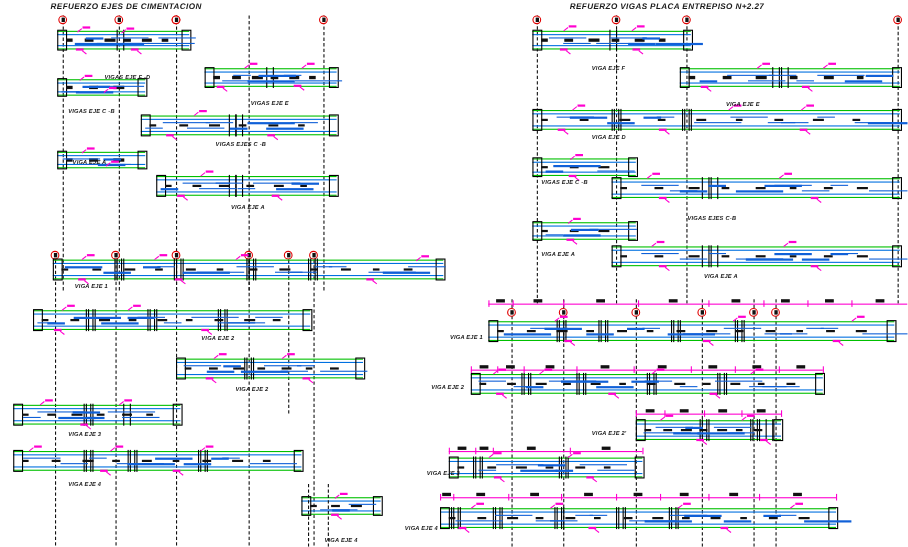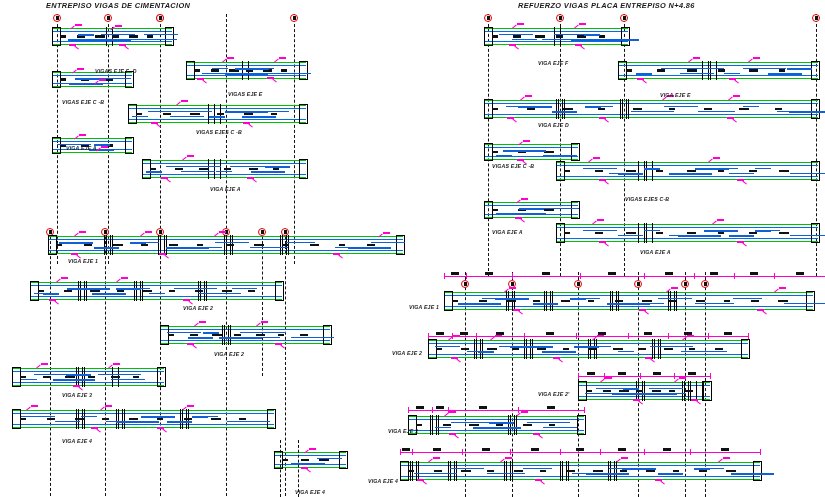--- a/index.html
+++ b/index.html
@@ -46,22 +46,22 @@
   .dimtxt{position:absolute;height:2.6px;background:#111;}
 
   .lbl{position:absolute;font-style:italic;font-weight:bold;font-size:5.2px;
        color:#1a1a1a;white-space:nowrap;letter-spacing:.2px;}
 </style>
 </head>
 <body>
 
 <div id="sheet">
 
-  <div class="ttl" style="left:46px;top:1px;">ENTREPISO VIGAS DE CIMENTACION</div>
-  <div class="ttl" style="left:518px;top:1px;">REFUERZO VIGAS PLACA ENTREPISO N+4.86</div>
+  <div class="ttl" style="left:46px;top:1px;">REFUERZO EJES DE CIMENTACION</div>
+  <div class="ttl" style="left:518px;top:1px;">REFUERZO VIGAS PLACA ENTREPISO N+2.27</div>
 
   <div id="left-geom">
       <div class="axis" style="left: 57px; top: 14px; height: 250px;"></div>
       <div class="axis" style="left: 108px; top: 14px; height: 250px;"></div>
       <div class="axis" style="left: 160px; top: 14px; height: 250px;"></div>
       <div class="axis" style="left: 226px; top: 14px; height: 250px;"></div>
       <div class="axis" style="left: 294px; top: 14px; height: 250px;"></div>
       <div class="bub" style="left: 53px; top: 14px;"></div>
       <div class="bub" style="left: 104px; top: 14px;"></div>
       <div class="bub" style="left: 156px; top: 14px;"></div>

